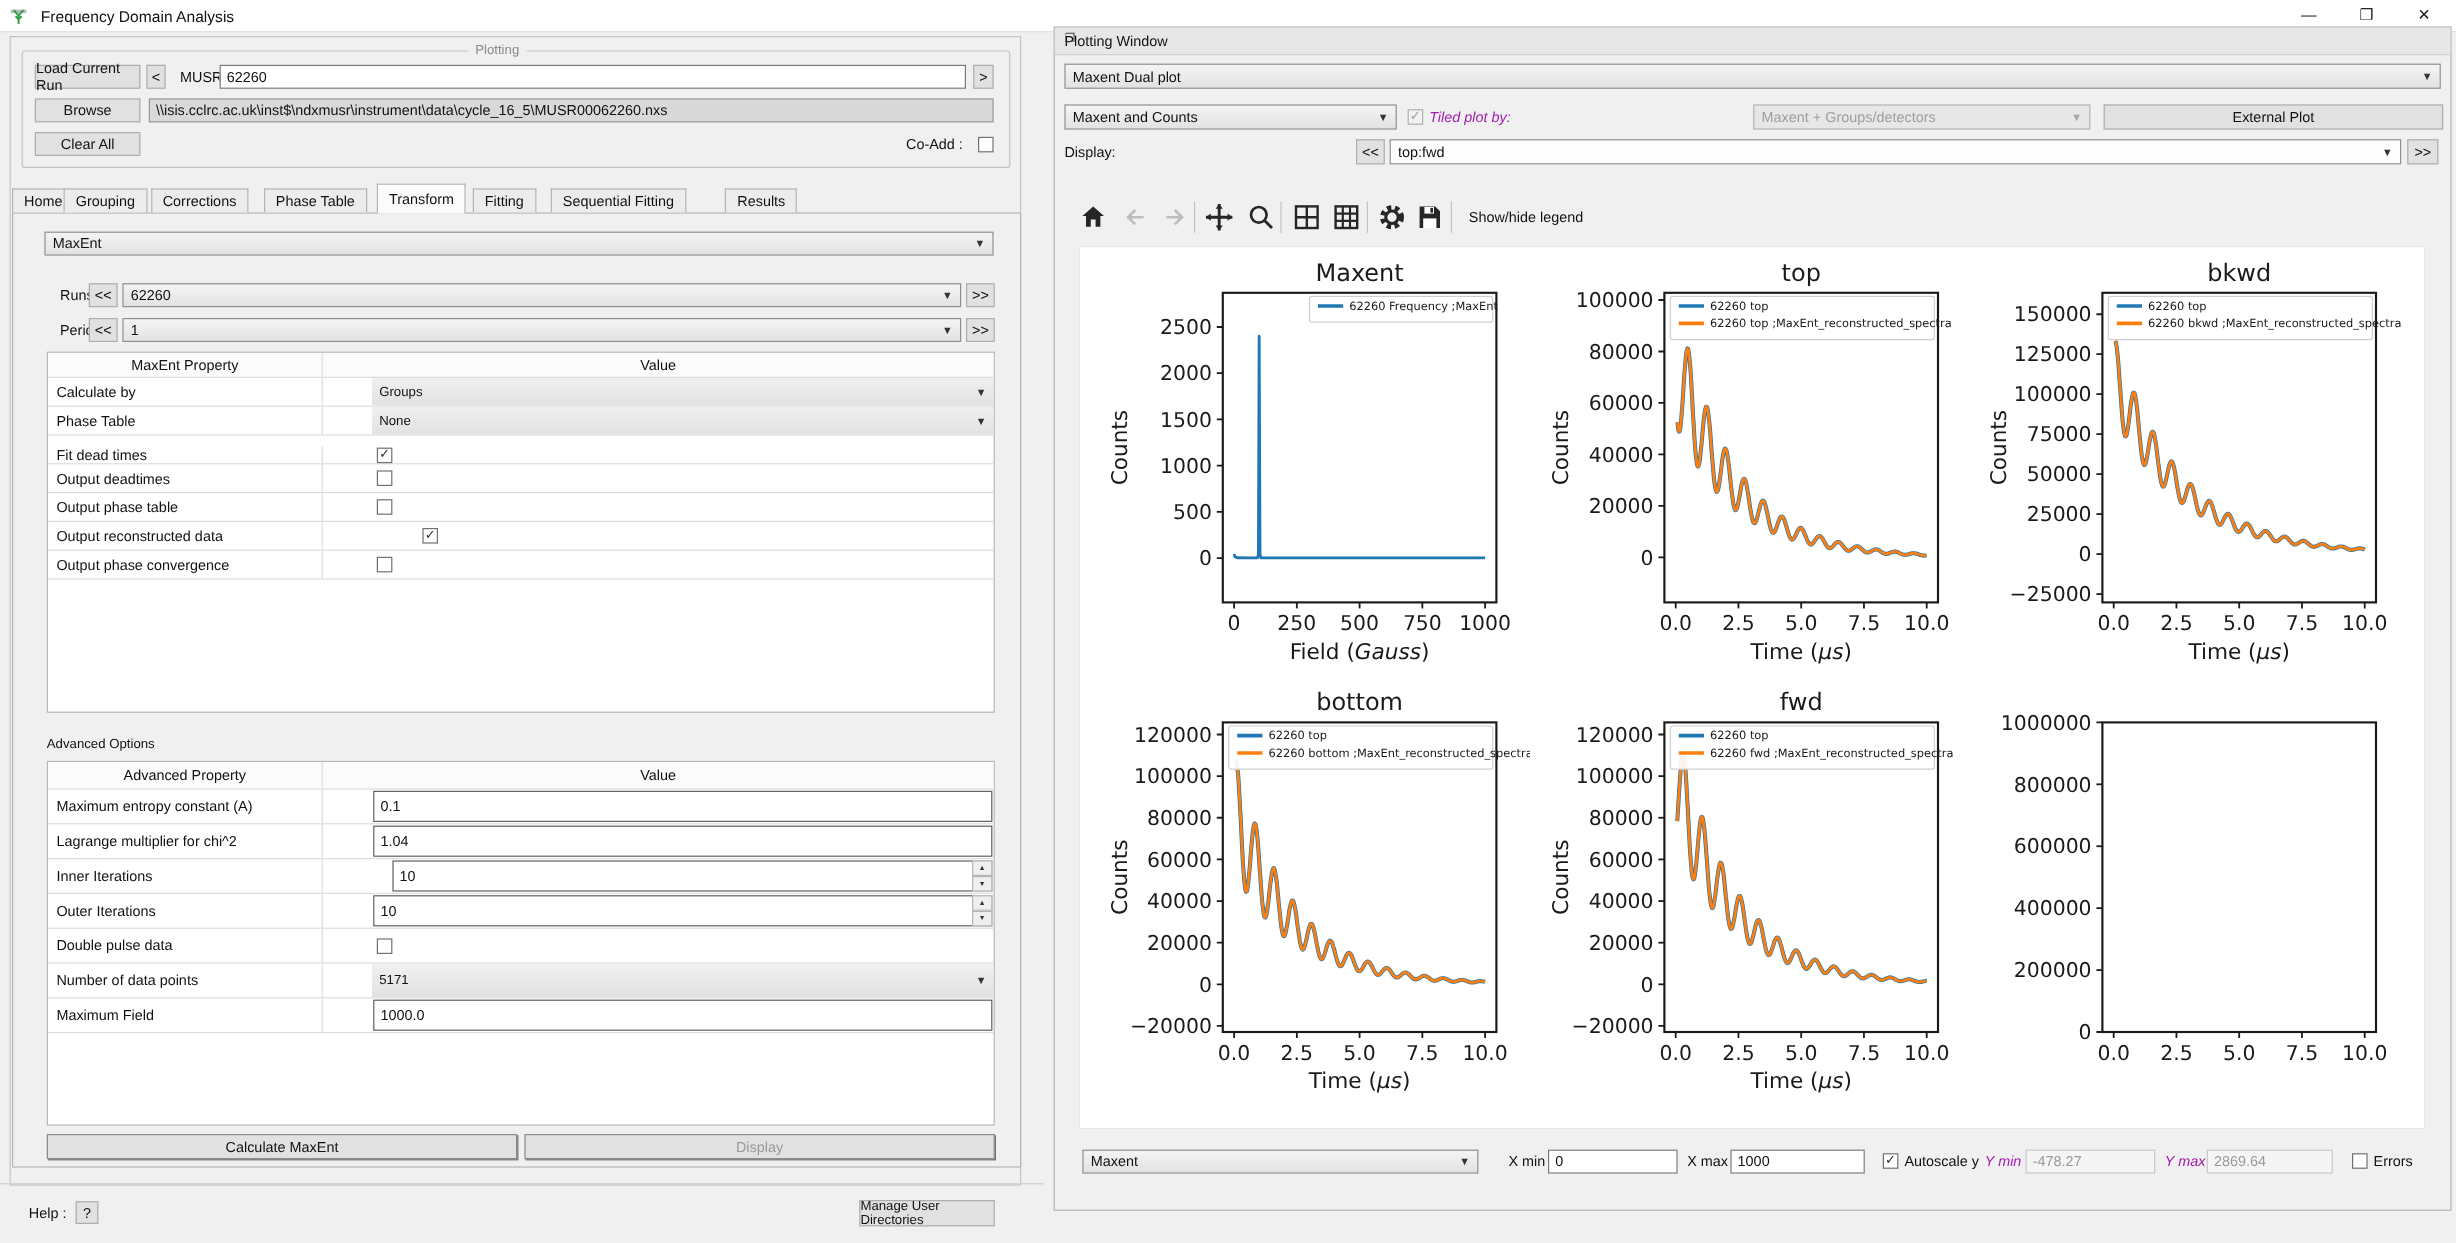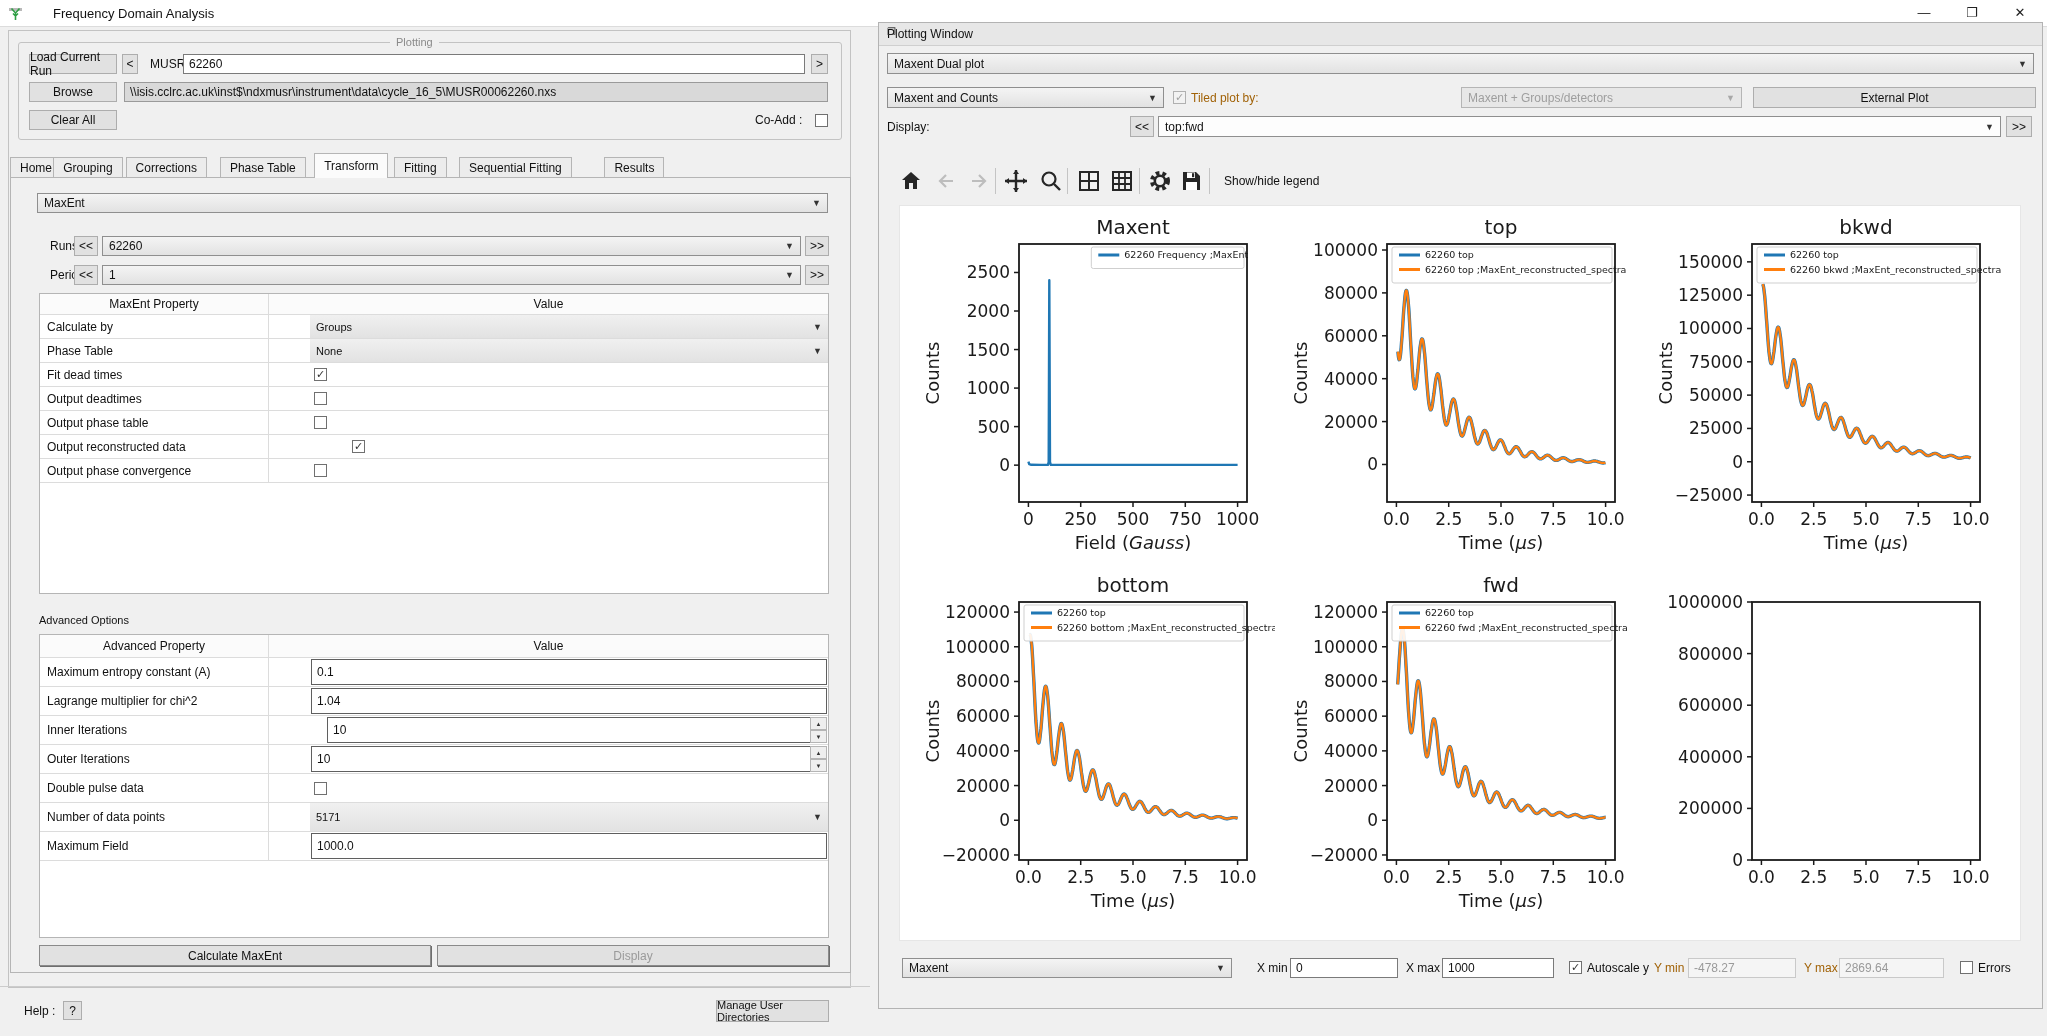--- a/index.html
+++ b/index.html
@@ -1,37 +1,37 @@
 <!DOCTYPE html>
 <html><head>
 <meta charset="utf-8">
 <style>
   html,body{margin:0;padding:0;background:#c9c9c9;}
   #app{position:relative;width:2047px;height:1036px;background:#f0f0f0;font-family:"Liberation Sans",sans-serif;font-size:12px;color:#111;overflow:hidden;}
   .abs{position:absolute;}
   
   #titlebar{left:0;top:0;width:2047px;height:26px;background:#fff;border-bottom:1px solid #dcdcdc;}
-  #titlebar .title{position:absolute;left:34px;top:6px;font-size:13px;margin-left:19px;}
+  #titlebar .title{position:absolute;left:34px;top:6px;font-size:13px;}
   .winbtn{position:absolute;top:0;width:46px;height:26px;text-align:center;line-height:26px;font-size:13px;color:#222;}
   
   .btn{background:#e1e1e1;border:1px solid #adadad;display:flex;align-items:center;justify-content:center;font-size:12px;box-sizing:border-box;}
   .btn.raised{box-shadow:1px 1px 0 0 #6e6e6e;border-color:#8a8a8a;}
   .btn.disabled{color:#9a9a9a;}
   .combo{background:linear-gradient(#f4f4f4,#e2e2e2);border:1px solid #8f8f8f;display:flex;align-items:center;padding:0 6px;box-sizing:border-box;font-size:12px;}
   .combo .carr{margin-left:auto;font-size:9px;color:#333;}
   .combo.lite{background:#fdfdfd;}
   .combo.disabled{background:#e7e7e7;color:#9e9e9e;border-color:#b5b5b5;}
   .combo.disabled .carr{color:#a8a8a8;}
   .field{background:#fff;border:1px solid #7a7a7a;display:flex;align-items:center;padding:0 5px;box-sizing:border-box;font-size:12px;}
   .field.ro{background:#d9d9d9;border-color:#9a9a9a;}
   .field.dis{background:#f5f5f5;border-color:#c9c9c9;color:#9a9a9a;}
   .qcheck{width:13px;height:13px;background:#fff;border:1px solid #707070;box-sizing:border-box;font-size:11px;line-height:11px;text-align:center;color:#333;}
   .qcheck.dis{border-color:#b0b0b0;color:#a0a0a0;background:#f2f2f2;}
   .lbl{display:flex;align-items:center;}
-  .lbl.gray{color:#a16207;}
+  .lbl.gray{color:#a21caf;font-style:italic;}
   
   #loadbox{left:18px;top:42px;width:822px;height:96px;border:1px solid #c3c3c3;border-radius:3px;}
   #loadlegend{left:390px;top:36px;background:#f0f0f0;padding:0 6px;color:#8a8a8a;font-size:11px;}
   
   #lframe{left:8px;top:30px;width:841px;height:956px;border:1px solid #c3c3c3;}
   
   .tab{position:absolute;top:157px;height:20px;background:#ececec;border:1px solid #b5b5b5;border-bottom:none;display:flex;align-items:center;padding:0 9px;box-sizing:border-box;font-size:12px;}
   .tab.active{top:153px;height:25px;background:#fbfbfb;z-index:5;}
   #tabpane{left:10px;top:177px;width:839px;height:794px;border:1px solid #b5b5b5;background:#f0f0f0;}
   
@@ -131,21 +131,21 @@
       </div>
       <div class="trow" style="height: 24px;">
         <div class="tcell-p">Phase Table</div>
         <div class="tcell-v">
           <div class="cellcombo">
             <span style="font-size: 11px;">None</span>
             <span class="carr">▼</span>
           </div>
         </div>
       </div>
-      <div class="trow" style="height: 24px;">
+      <div class="trow" style="height: 24px; align-items: flex-end;">
         <div class="tcell-p">Fit dead times</div>
         <div class="tcell-v">
           <span class="qcheck tcheck">✓</span>
         </div>
       </div>
       <div class="trow" style="height: 24px;">
         <div class="tcell-p">Output deadtimes</div>
         <div class="tcell-v">
           <span class="qcheck tcheck"></span>
         </div>

